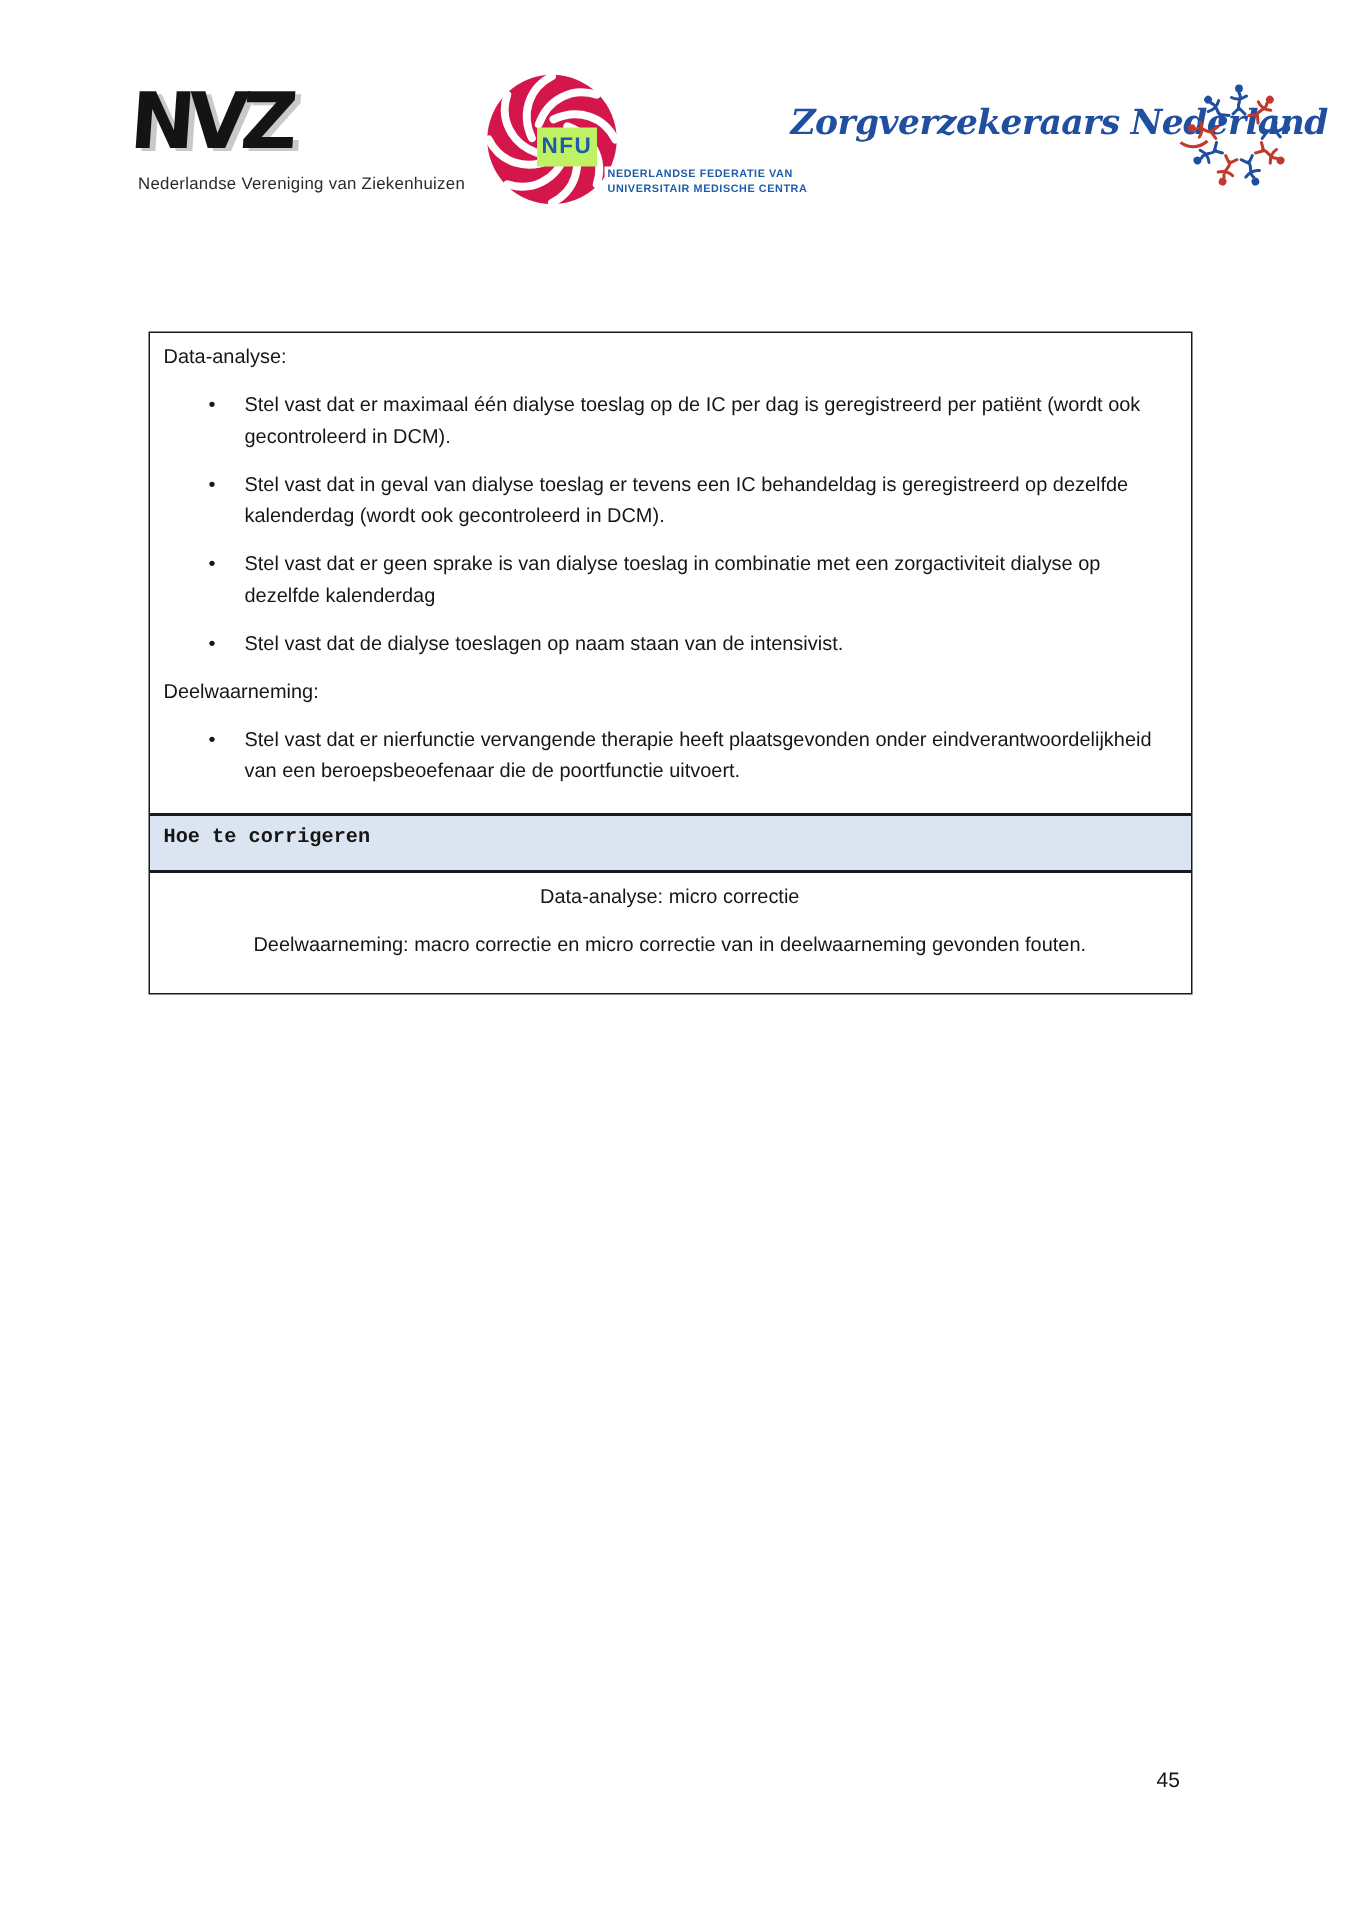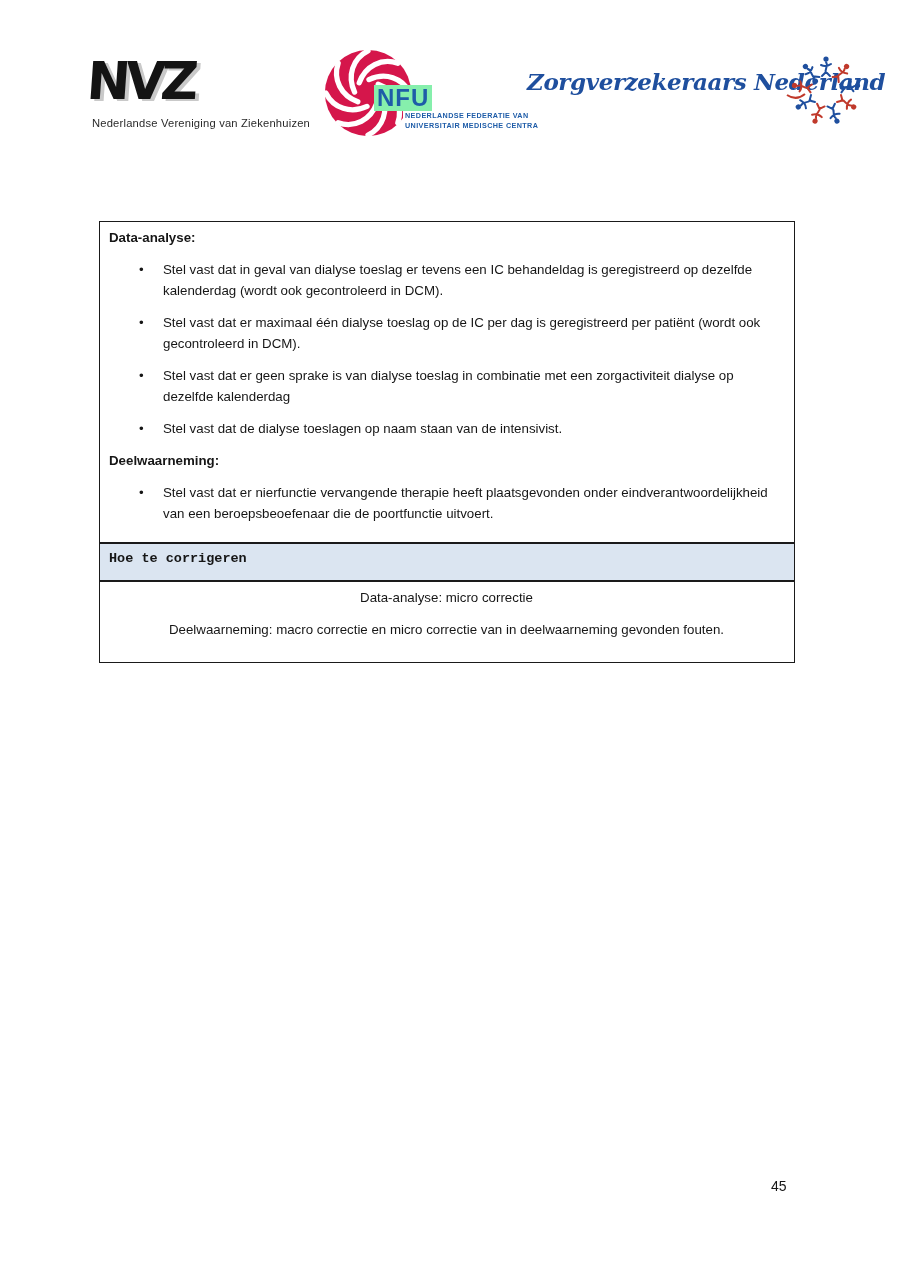--- a/index.html
+++ b/index.html
@@ -24,22 +24,22 @@
 
   
   .nvz-logo{position:absolute;left:86px;top:52px;width:150px;height:62px;}
   .nvz-caption{
     position:absolute;left:92px;top:117px;
     font-size:11.2px;color:#2a2a2a;letter-spacing:0.2px;white-space:nowrap;
   }
   .nfu-logo{position:absolute;left:322px;top:47px;width:92px;height:92px;}
   .nfu-wordmark{
     position:absolute;left:358px;top:85px;
-    font-size:24px;font-weight:bold;color:var(--nfu-blue);
-    background:#86efac;padding:0 3px;letter-spacing:1px;line-height:26px;margin-left:16px;
+    font-size:15px;font-weight:bold;color:var(--nfu-blue);
+    background:#bef264;padding:0 3px;letter-spacing:1px;line-height:26px;
   }
   .nfu-caption{
     position:absolute;left:403px;top:111px;
     font-size:7.2px;font-weight:bold;color:var(--nfu-blue);
     background:#ffffff;line-height:9.5px;letter-spacing:0.4px;white-space:nowrap;
     padding:0 2px;
   }
   .zn-title{
     position:absolute;left:527px;top:68px;width:256px;
     font-family:"DejaVu Serif",serif;font-style:italic;font-weight:bold;
@@ -47,21 +47,21 @@
   }
   .zn-mark{position:absolute;left:785px;top:50px;width:82px;height:82px;}
 
   
   .doc-table{
     position:absolute;left:99px;top:221px;width:696px;
     border:1px solid var(--table-border);
     font-size:13.3px;line-height:21px;
   }
   .cell-main{padding:5px 10px 7px 9px;}
-  .cell-main p{margin:0 0 11px 0;font-weight:bold;}
+  .cell-main p{margin:0 0 11px 0;}
   .bullet{position:relative;padding-left:54px;margin:0 0 11px 0;}
   .bullet::before{
     content:"\2022";
     position:absolute;left:30px;top:0;
     font-size:13.3px;
   }
   .row-correct-header{
     background:var(--header-row-bg);
     border-top:2px solid var(--table-border);
     border-bottom:2px solid var(--table-border);
@@ -168,22 +168,22 @@
           </g>
         </g>
       </g>
     </svg>
   </div>
 
   <div class="doc-table">
 
     <div class="cell-main">
       <p>Data-analyse:</p>
+      <div class="bullet">Stel vast dat er maximaal één dialyse toeslag op de IC per dag is geregistreerd per patiënt (wordt ook gecontroleerd in DCM).</div>
       <div class="bullet">Stel vast dat in geval van dialyse toeslag er tevens een IC behandeldag is geregistreerd op dezelfde kalenderdag (wordt ook gecontroleerd in DCM).</div>
-      <div class="bullet">Stel vast dat er maximaal één dialyse toeslag op de IC per dag is geregistreerd per patiënt (wordt ook gecontroleerd in DCM).</div>
       <div class="bullet">Stel vast dat er geen sprake is van dialyse toeslag in combinatie met een zorgactiviteit dialyse op dezelfde kalenderdag</div>
       <div class="bullet">Stel vast dat de dialyse toeslagen op naam staan van de intensivist.</div>
       <p>Deelwaarneming:</p>
       <div class="bullet">Stel vast dat er nierfunctie vervangende therapie heeft plaatsgevonden onder eindverantwoordelijkheid van een beroepsbeoefenaar die de poortfunctie uitvoert.</div>
     </div>
 
     <div class="row-correct-header">Hoe te corrigeren</div>
 
     <div class="cell-correct">
       <p>Data-analyse: micro correctie</p>

